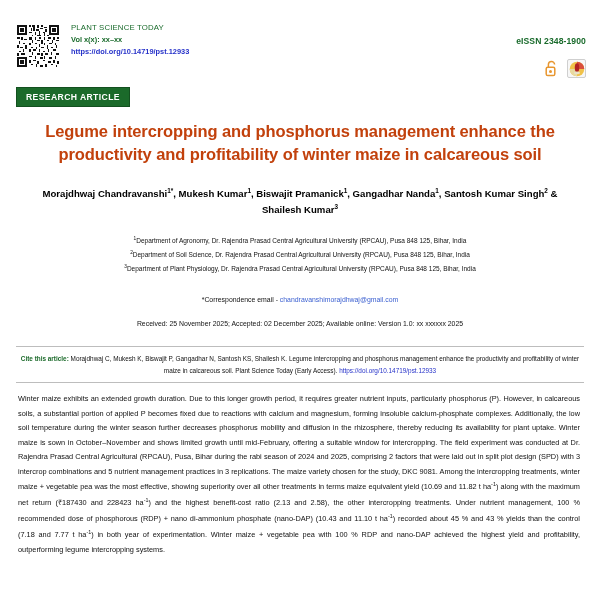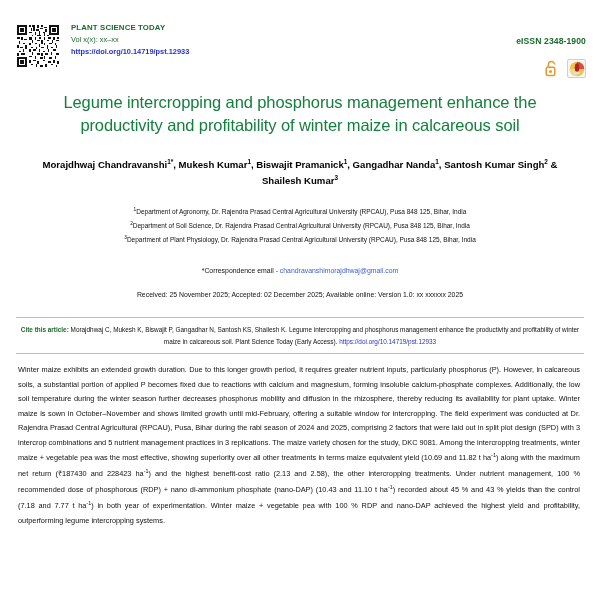--- a/index.html
+++ b/index.html
@@ -36,27 +36,27 @@
     flex: 0 0 44px;
     margin-top: 2px;
   }
   .journal-block {
     margin-left: 11px;
     line-height: 1.42;
     flex: 1 1 auto;
   }
   .journal-title {
     font-size: 7.8px;
-    font-weight: bold;
+    font-weight: normal;
     color: #1a6b2c;
     letter-spacing: 0.15px;
   }
   .journal-vol {
     font-size: 7.4px;
-    font-weight: normal;
+    font-weight: bold;
     color: #1a6b2c;
     margin-top: 1.5px;
   }
   .journal-doi {
     font-size: 7.4px;
     font-weight: bold;
     color: #2632c9;
     margin-top: 1.5px;
   }
   .right-block {
@@ -96,23 +96,23 @@
     font-weight: bold;
     letter-spacing: 0.4px;
     padding: 4px 9px 4px 9px;
     border: 1px solid #13501f;
   }
 
   
   .article-title {
     margin: 13px 30px 0 30px;
     text-align: center;
-    color: #15803d;
+    color: #c2410c;
     font-size: 16.5px;
-    font-weight: normal;
+    font-weight: bold;
     line-height: 1.42;
     letter-spacing: -0.1px;
   }
 
   
   .authors {
     margin: 19px 28px 0 28px;
     text-align: center;
     font-size: 9.6px;
     font-weight: bold;
@@ -313,20 +313,21 @@
             <path d="M9 0.8 A8.2 8.2 0 0 1 17.2 9 L9 9 Z" fill="#d94f3d"></path>
             <path d="M0.8 9 A8.2 8.2 0 0 0 9 17.2 L9 9 Z" fill="#e8d9a0"></path>
             <ellipse cx="9" cy="7.6" rx="2.5" ry="5" fill="#b22222"></ellipse>
             <ellipse cx="9" cy="13.4" rx="3.4" ry="1.6" fill="#e9e2c8"></ellipse>
           </svg>
         </span>
       </div>
     </div>
   </div>
 
+  <div class="research-article">RESEARCH ARTICLE</div>
 
   
   <h1 class="article-title">Legume intercropping and phosphorus management enhance the productivity and profitability of winter maize in calcareous soil</h1>
 
   
   <div class="authors">Morajdhwaj Chandravanshi<sup>1*</sup>, Mukesh Kumar<sup>1</sup>, Biswajit Pramanick<sup>1</sup>, Gangadhar Nanda<sup>1</sup>, Santosh Kumar Singh<sup>2</sup> &amp; Shailesh Kumar<sup>3</sup></div>
 
   
   <div class="affiliations">
     <div><sup>1</sup><span>Department of Agronomy, Dr. Rajendra Prasad Central Agricultural University (RPCAU), Pusa 848 125, Bihar, India</span></div>

